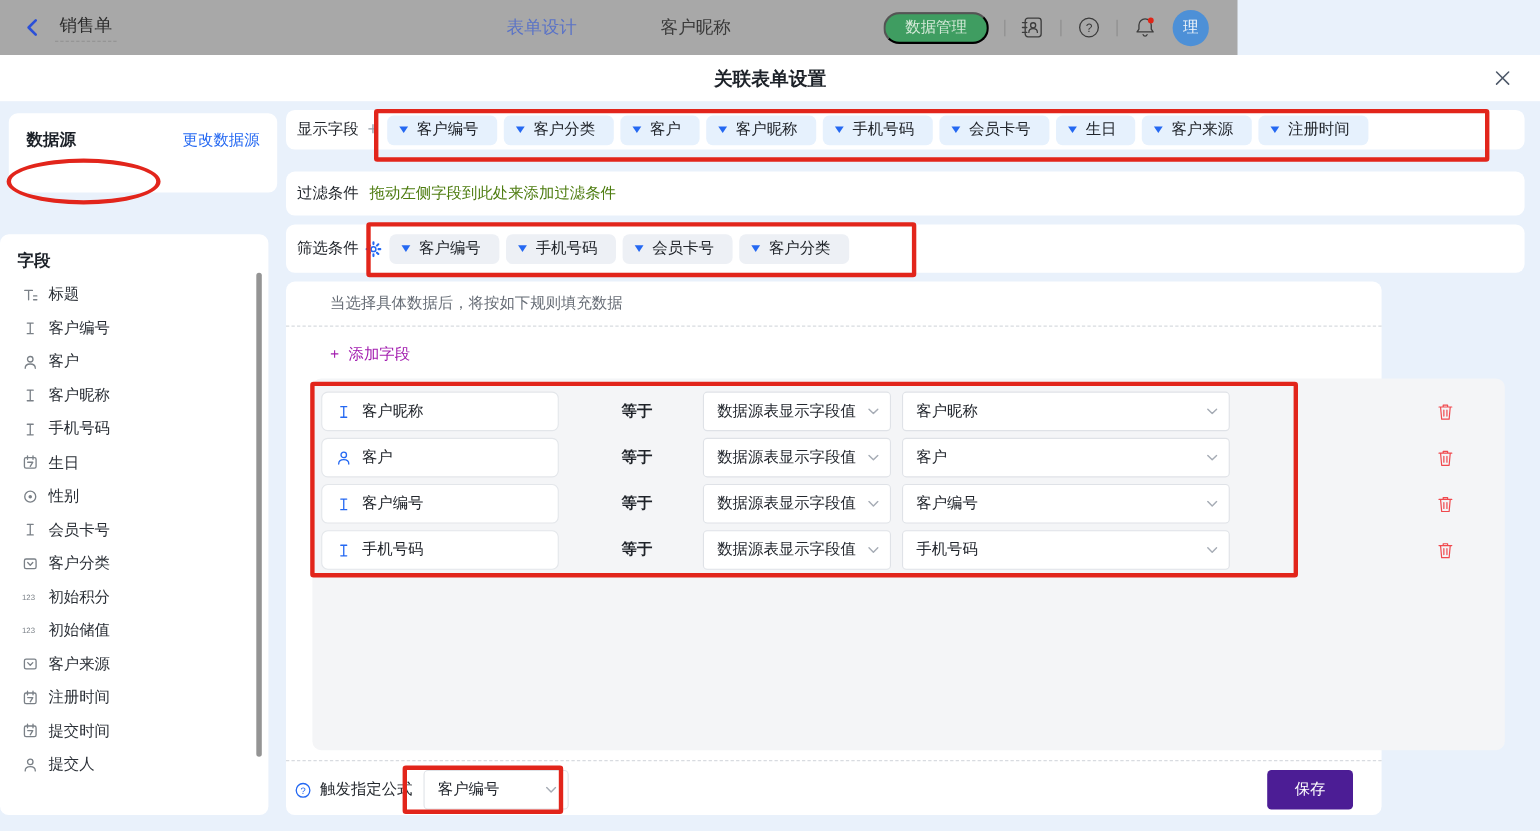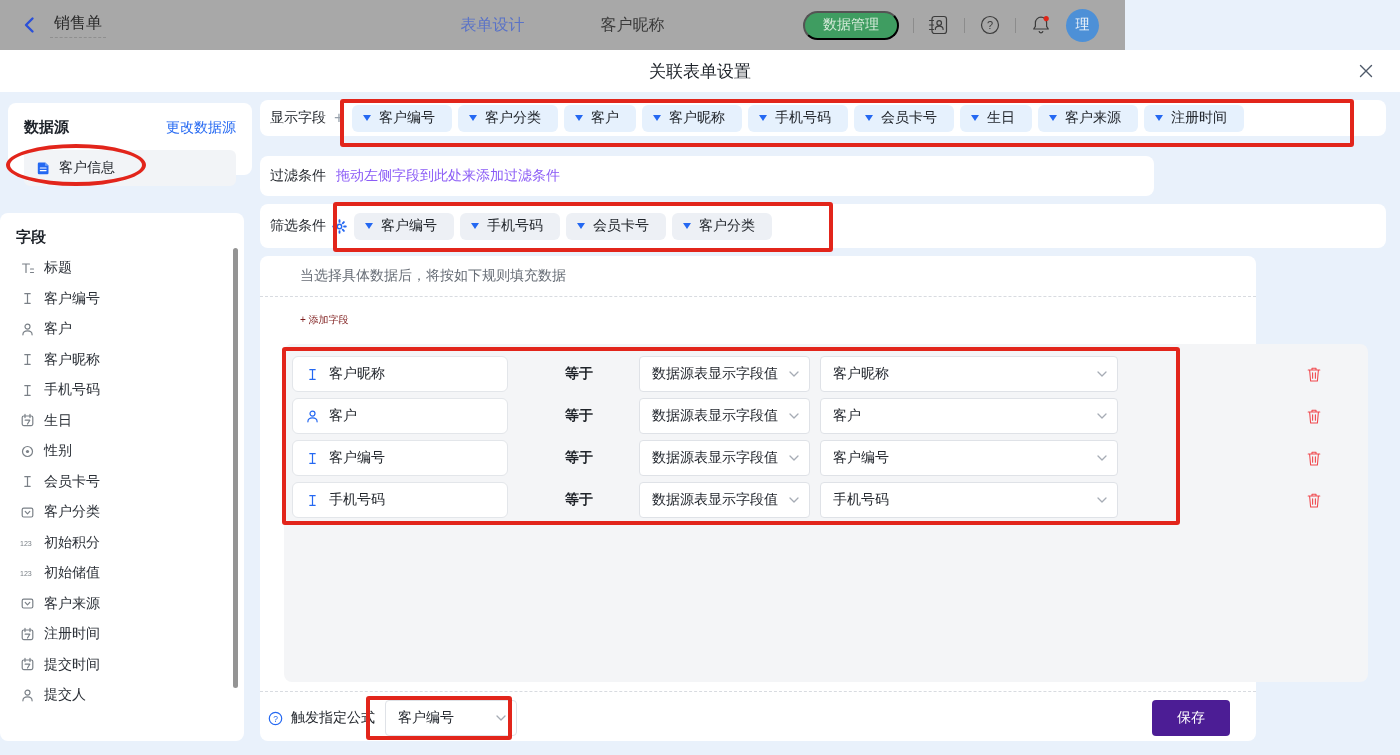--- a/index.html
+++ b/index.html
@@ -21,29 +21,29 @@
   .green-pill { height:29px; padding:0 18px; border-radius:15px; background:#3f9d61; color:#d5ead9;
                 font-size:14px; display:flex; align-items:center; cursor:pointer; }
   .tb-divider { width:1px; height:15px; background:#8c8c8c; }
   .tb-icon { width:22px; height:22px; color:#3c3c3c; position:relative; cursor:pointer; }
   .avatar { width:33px; height:33px; border-radius:50%; background:#4d90d7; color:#f2f6fa;
             font-size:14px; display:flex; align-items:center; justify-content:center; cursor:pointer; }
 
   
   .title-strip { position:absolute; left:0; top:50px; width:1400px; height:42px; background:#ffffff; }
   .modal-title { position:absolute; left:0; right:0; top:0; height:42px; display:flex; align-items:center;
-                 justify-content:center; font-size:17px; font-weight:400; color:#1c2128; }
+                 justify-content:center; font-size:17px; font-weight:700; color:#1c2128; }
   .close-btn { position:absolute; right:26px; top:13px; width:16px; height:16px; color:#4e5969; cursor:pointer; }
 
   
   .card { position:absolute; background:#ffffff; border-radius:8px; }
   .sb-card1 { left:8px; top:103px; width:244px; height:72px; }
   .sb-card2 { left:0; top:213px; width:244px; height:528px; overflow:hidden; }
   .card-display { left:260px; top:100px; width:1126px; height:36px; display:flex; align-items:center; padding-left:10px; }
-  .card-filter  { left:260px; top:156px; width:894px; height:40px; display:flex; align-items:center; padding-left:10px; }
+  .card-filter  { left:260px; top:156px; width:1126px; height:40px; display:flex; align-items:center; padding-left:10px; }
   .card-screen  { left:260px; top:204px; width:1126px; height:44px; display:flex; align-items:center; padding-left:10px; }
   .card-rules   { left:260px; top:256px; width:996px; height:485px; }
 
   
   .ds-head { display:flex; align-items:center; justify-content:space-between; padding:15px 16px 0 16px; }
   .ds-title { font-size:15px; font-weight:bold; color:#1c2128; }
   .ds-link { font-size:14px; color:#2468f2; cursor:pointer; }
   .ds-row { margin:13px 16px 0 16px; height:36px; background:#f2f4f7; border-radius:6px;
             display:flex; align-items:center; gap:8px; padding-left:12px; cursor:pointer; }
   .ds-row .icn { width:15px; height:15px; }
@@ -53,36 +53,36 @@
   .fl-title { font-size:15px; font-weight:bold; color:#1c2128; padding:15px 0 0 16px; }
   .field-list { margin-top:6px; }
   .field-item { height:30.5px; display:flex; align-items:center; gap:9px; padding-left:20px; cursor:pointer; }
   .field-item .icn { width:15px; height:15px; color:#7a8087; flex:none; display:flex; align-items:center; }
   .f-label { font-size:14px; color:#2a2f36; }
   .sb-scrollbar { position:absolute; left:233px; top:35px; width:5px; height:440px; background:#949494; border-radius:3px; }
 
   
   .row-label { font-size:14px; color:#1f2329; flex:none; }
   .plus-glyph { font-size:17px; color:#97a0ab; margin:0 8px 0 8px; cursor:pointer; }
-  .placeholder-text { font-size:14px; color:#8b5cf6; margin-left:10px; }
+  .placeholder-text { font-size:14px; color:#4d7c0f; margin-left:10px; }
   .gear { width:15px; height:15px; color:#2468f2; margin:0 7px 0 6px; cursor:pointer; }
 
   
   .chips { display:flex; align-items:center; gap:6px; }
   .chip { height:27px; border-radius:6px; background:#e6f1fd; display:flex; align-items:center;
           gap:8px; padding:0 17px 0 11px; cursor:pointer; }
   .chip .tri { width:0; height:0; border-left:4.5px solid transparent; border-right:4.5px solid transparent;
                border-top:6px solid #2468f2; }
   .chip .chip-label { font-size:14px; color:#21252b; }
   .chips.gray .chip { background:#edf0f5; }
 
   
   .hint { position:absolute; left:40px; top:11px; font-size:14px; color:#676d76; }
   .dash1 { position:absolute; left:0; right:0; top:40px; border-top:1px dashed #d8dbe0; }
-  .add-field { position:absolute; left:40px; top:57px; font-size:10px; color:#7f1d1d; cursor:pointer; }
+  .add-field { position:absolute; left:40px; top:57px; font-size:14px; color:#a21caf; cursor:pointer;font-family:Liberation Mono, monospace; }
   .rules-box { position:absolute; left:24px; top:88px; width:1084px; height:338px; background:#f4f5f7; border-radius:8px; }
   .rule-row { position:absolute; left:0; width:100%; height:36px; display:flex; align-items:center; }
   .rule-field { margin-left:8px; width:216px; height:36px; background:#fff; border:1px solid #e3e6ea; border-radius:6px;
                 display:flex; align-items:center; gap:9px; padding-left:12px; }
   .rule-field .icn { width:15px; height:15px; color:#2468f2; display:flex; align-items:center; }
   .rule-field-label { font-size:14px; color:#22262c; }
   .rule-eq { margin-left:57px; width:30px; font-size:14px; font-weight:600; color:#1f2329; flex:none; }
   .sel { height:36px; background:#fff; border:1px solid #dfe2e7; border-radius:4px; display:flex;
          align-items:center; justify-content:space-between; padding:0 10px 0 12px; cursor:pointer; }
   .sel-label { font-size:14px; color:#23272e; }
@@ -160,30 +160,20 @@
         <path d="M2.5 2.5l11 11M13.5 2.5l-11 11" stroke="#4e5969" stroke-width="1.4" stroke-linecap="round"></path>
       </svg>
     </span>
 </div>
 
 <div class="card sb-card1">
   <div class="ds-head">
     <span class="ds-title">数据源</span>
     <span class="ds-link">更改数据源</span>
   </div>
-  <div class="ds-row">
-    <span class="icn">
-        <svg viewBox="0 0 15 15" width="15" height="15">
-          <path d="M3 1.5h6.2L12.5 4.6V12a1.2 1.2 0 0 1-1.2 1.2H3A1.2 1.2 0 0 1 1.8 12V2.7A1.2 1.2 0 0 1 3 1.5z" fill="#2468f2"></path>
-          <path d="M9 1.5v3.3h3.5" fill="#6ea0f7"></path>
-          <path d="M4.3 7h5.8M4.3 9.6h5.8" stroke="#fff" stroke-width="1.1" stroke-linecap="round"></path>
-        </svg>
-      </span>
-    <span class="ds-row-label">客户信息</span>
-  </div>
 </div>
 
 <div class="card sb-card2">
   <div class="fl-title">字段</div>
   <div class="field-list">
   <div class="field-item">
     <span class="icn">
           <svg viewBox="0 0 15 15" width="15" height="15">
             <path d="M2.5 3h7M6 3v8.5M10.5 8h3M10.5 11.5h3" fill="none" stroke="currentColor" stroke-width="1.2" stroke-linecap="round" stroke-linejoin="round"></path>
           </svg>

